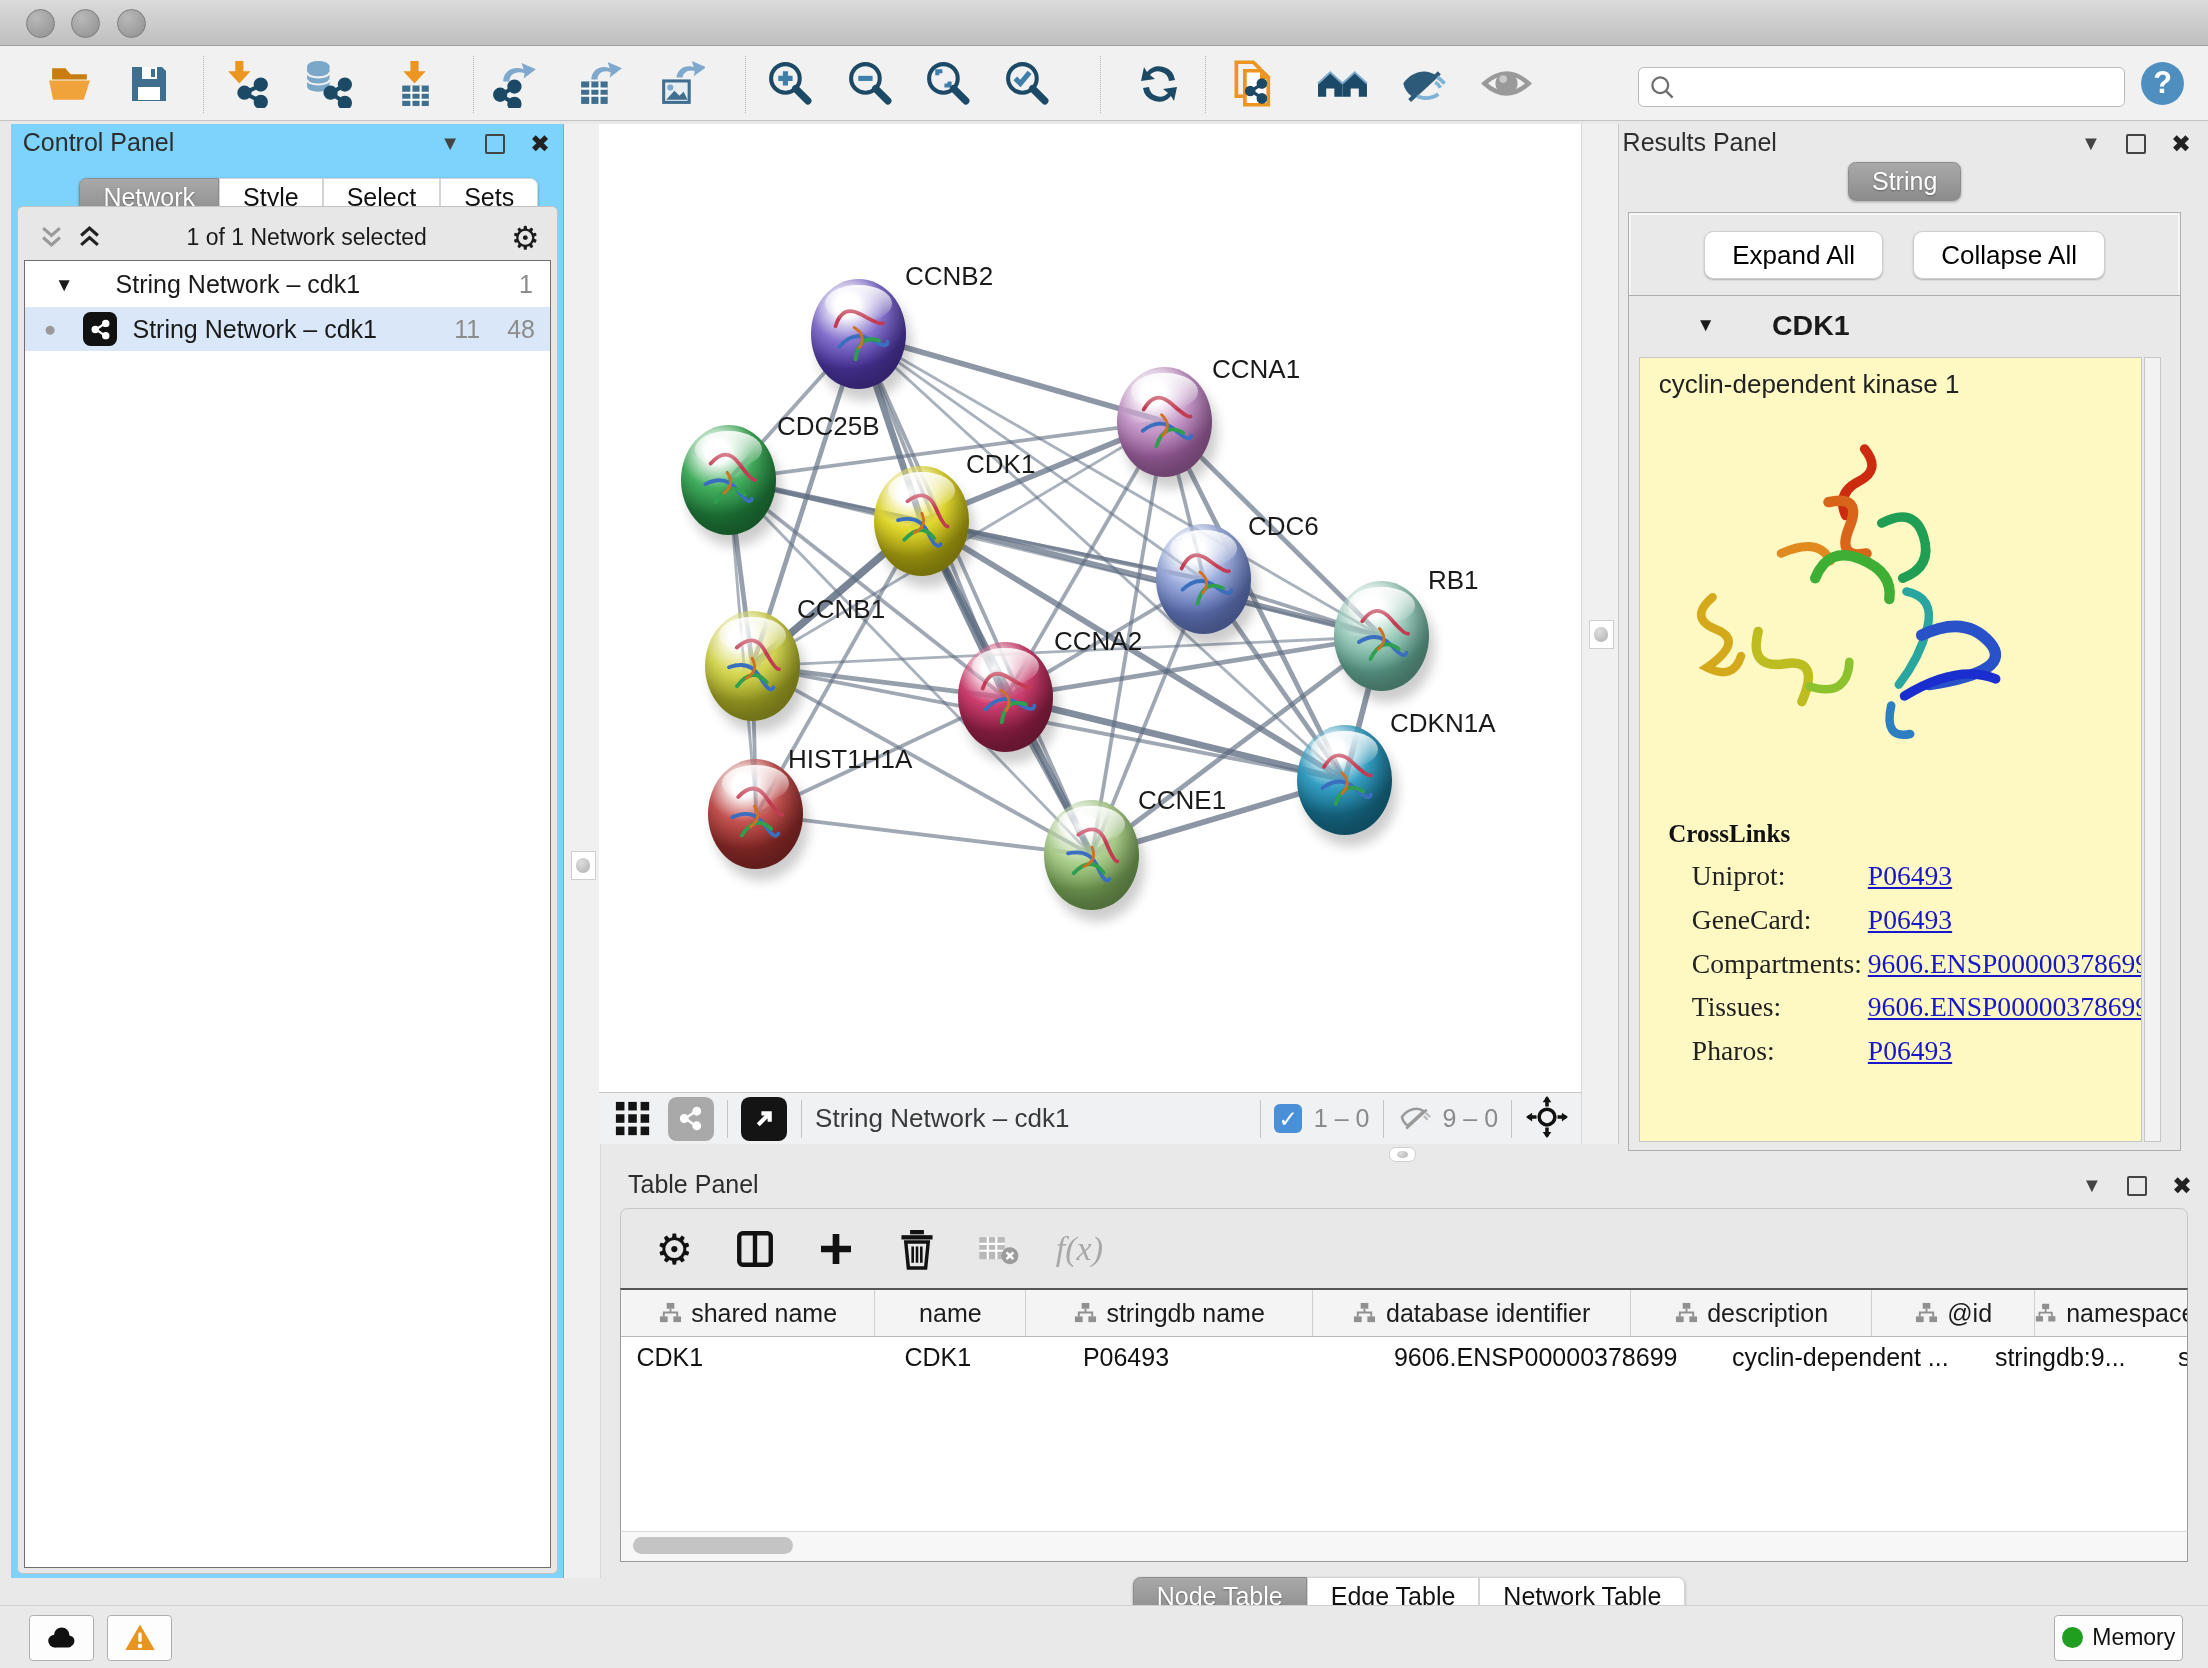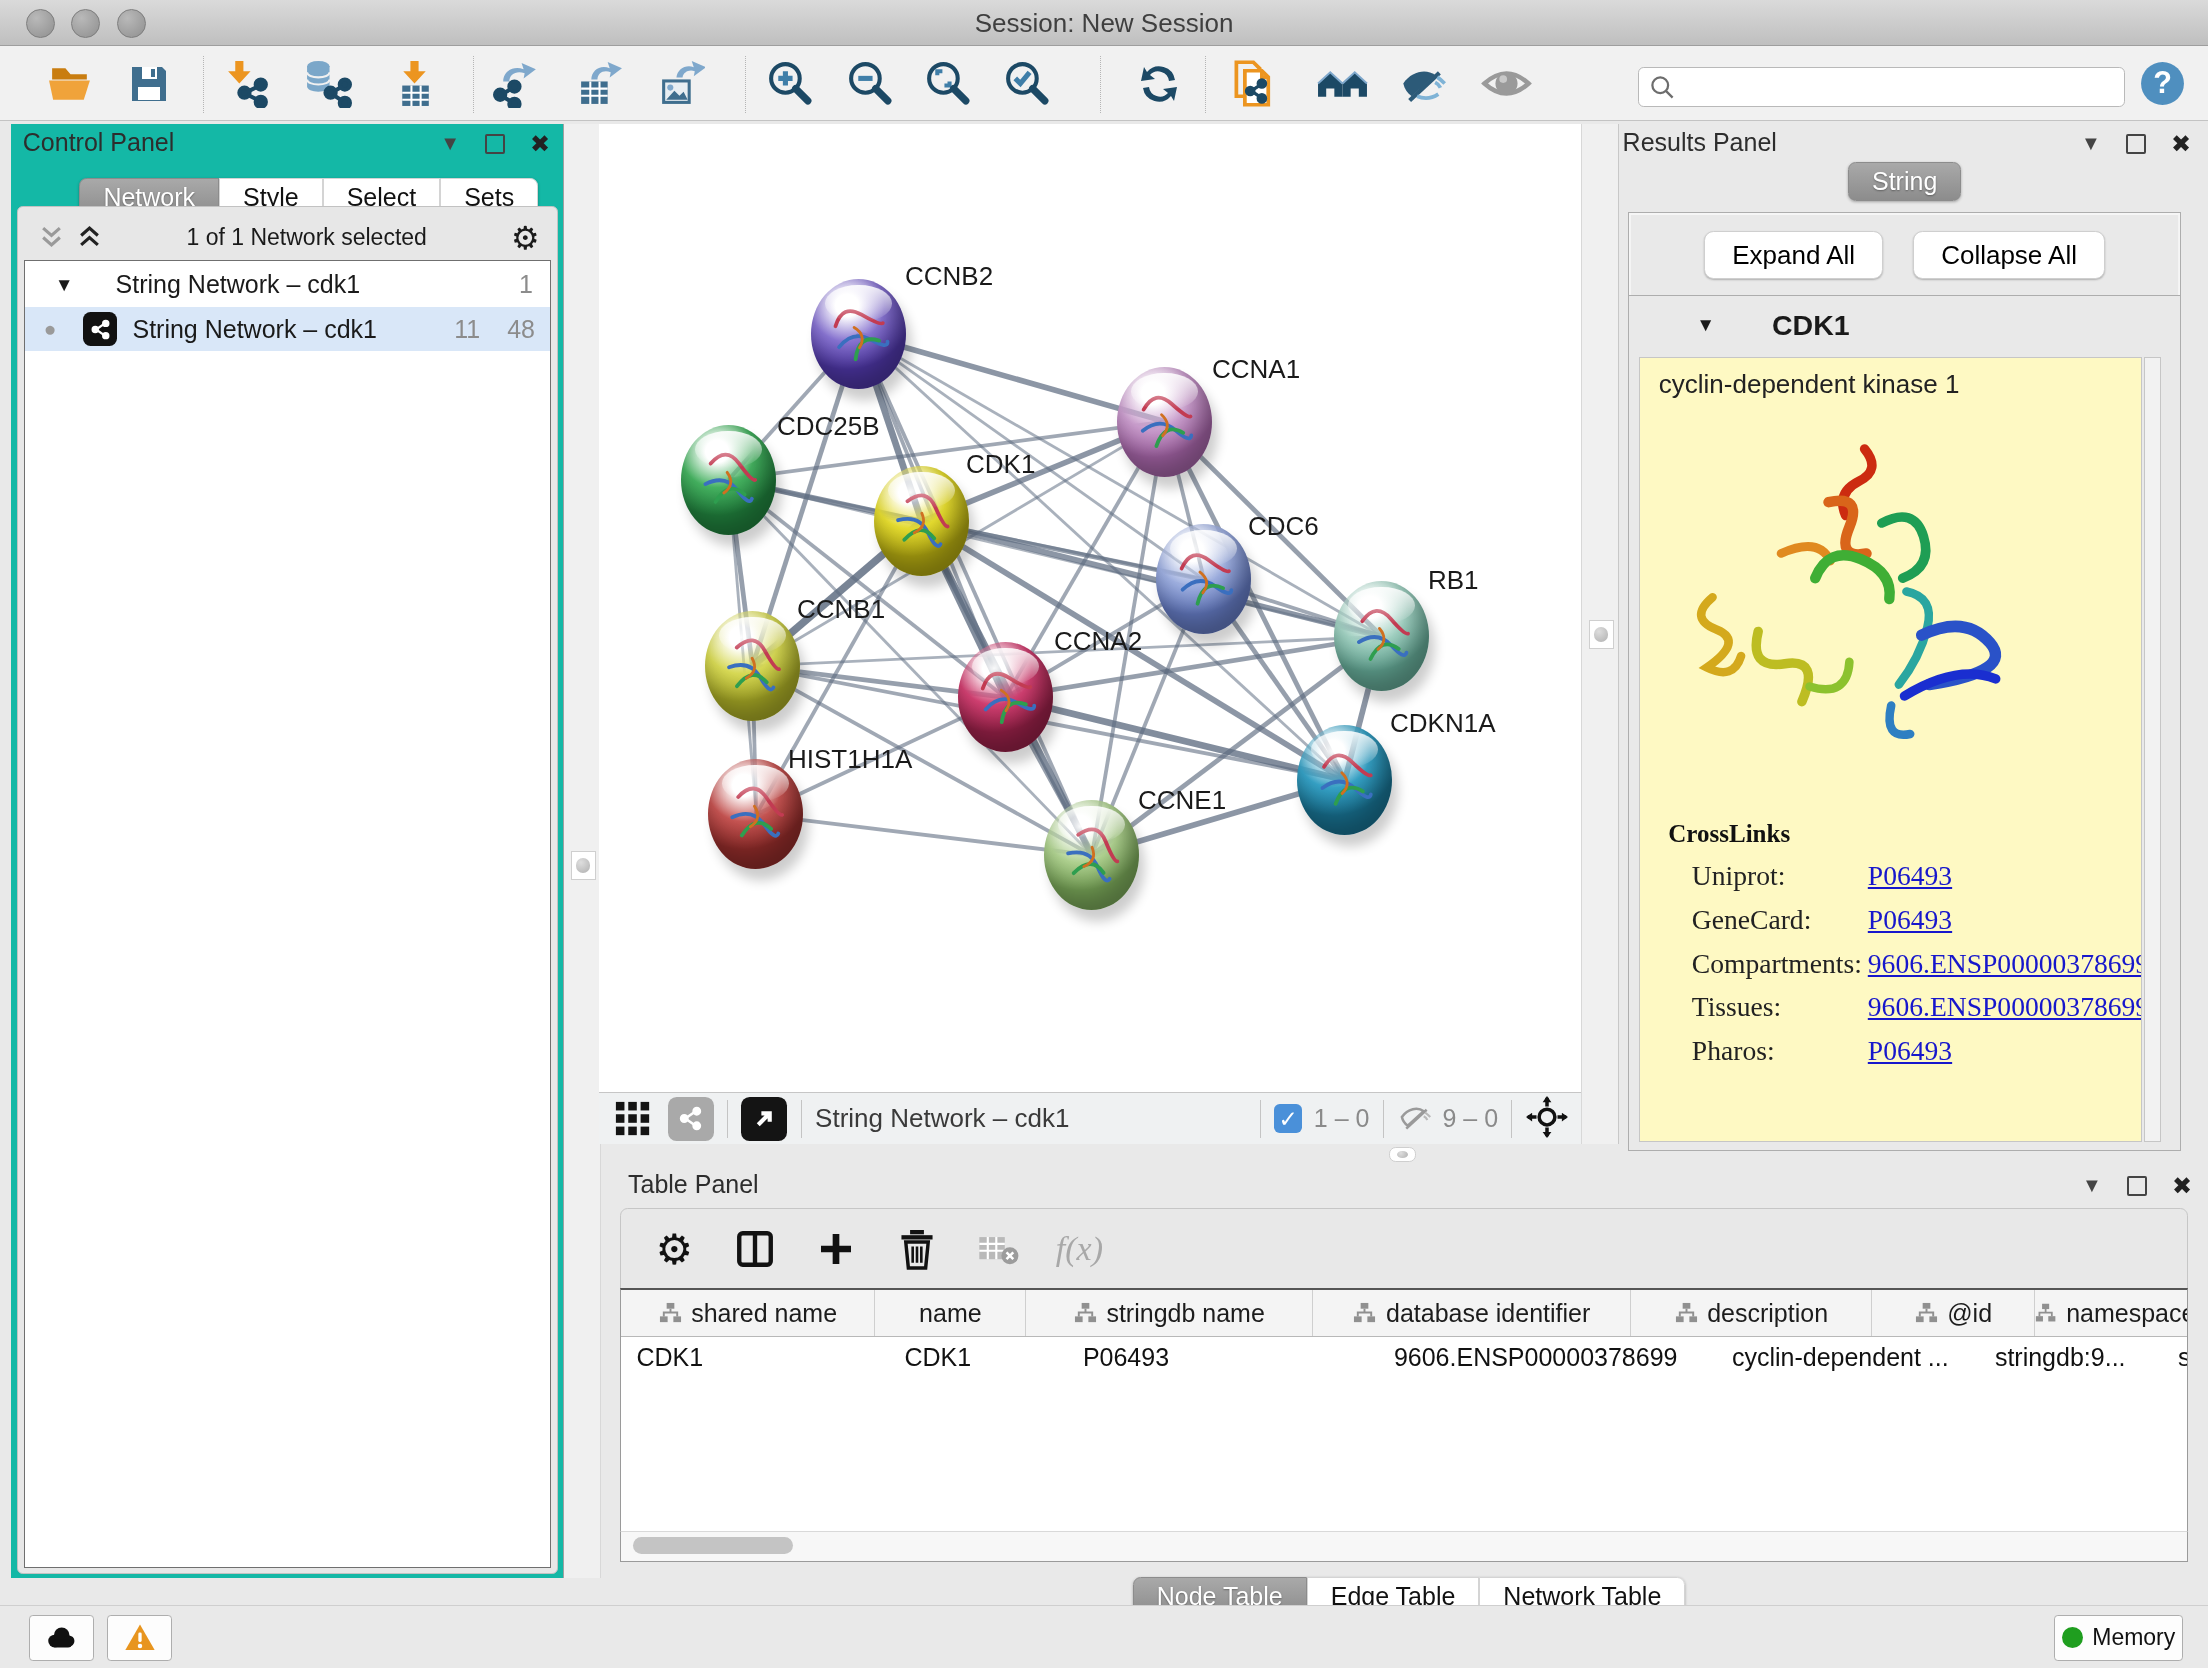--- a/index.html
+++ b/index.html
@@ -28,21 +28,21 @@
   .pic-close{font-size:24px;font-weight:bold;color:#222;font-family:"DejaVu Sans",sans-serif;}
   .seg{display:inline-flex;box-shadow:0 1px 2.9px rgba(0,0,0,.3);border-radius:7.6px;}
   .seg .tab{font-size:25px;padding:3.8px 23px;background:#fff;color:#111;border:1px solid #d4d4d4;
     display:flex;align-items:center;justify-content:center;}
   .seg .tab:first-child{border-radius:7.6px 0 0 7.6px;}
   .seg .tab:last-child{border-radius:0 7.6px 7.6px 0;}
   .seg .tab.only{border-radius:7.6px;}
   .seg .tab.sel{background:linear-gradient(#a9a9a9,#8c8c8c);color:#fff;border-color:#8c8c8c;
     text-shadow:0 1px 1.9px rgba(0,0,0,.35);}
   
-  .cpanel{position:absolute;left:11.4px;top:124px;width:552px;height:1454px;background:#14b8a6;}
+  .cpanel{position:absolute;left:11.4px;top:124px;width:552px;height:1454px;background:#7dd3fc;}
   .cp-box{position:absolute;left:5.7px;right:5.7px;top:82px;bottom:3.8px;background:#e7e7e7;
     border:1px solid #c2c2c2;border-radius:5.7px;}
   .cp-info{position:absolute;left:0;right:0;top:9.5px;height:42px;display:flex;align-items:center;}
   .cp-tree{position:absolute;left:5.7px;right:5.7px;top:53px;bottom:4.8px;background:#fff;border:1.9px solid #6f6f6f;}
   .trow{position:absolute;left:0;right:0;height:44px;display:flex;align-items:center;font-size:25px;}
   .gray-num{color:#8c8c8c;}
   .share-sq{width:34px;height:34px;border-radius:7.6px;background:#111;display:flex;align-items:center;justify-content:center;}
   
   .gutter-v{position:absolute;top:124px;width:36px;background:#f0f0f0;}
   .g-handle{position:absolute;width:23px;height:27px;background:#fff;border:1px solid #cfcfcf;
@@ -108,21 +108,20 @@
 </style>
 </head>
 <body>
 
 <div class="app">
 
   <div class="titlebar">
     <span class="tlight" style="left:26px"></span>
     <span class="tlight" style="left:71px"></span>
     <span class="tlight" style="left:117px"></span>
-    <div class="wtitle">Session: New Session</div>
   </div>
 
   <div class="toolbar">
     <div class="tbtn" style="left:44px">
       <svg width="49" height="49" viewBox="0 0 48 48">
           <path d="M6 9h13l5 6h16v5H6z" fill="#c97d10"></path>
           <path d="M3 21h40l-6 19H7z" fill="#f0a33a"></path>
         </svg>
     </div>
     <div class="tbtn" style="left:122px">

